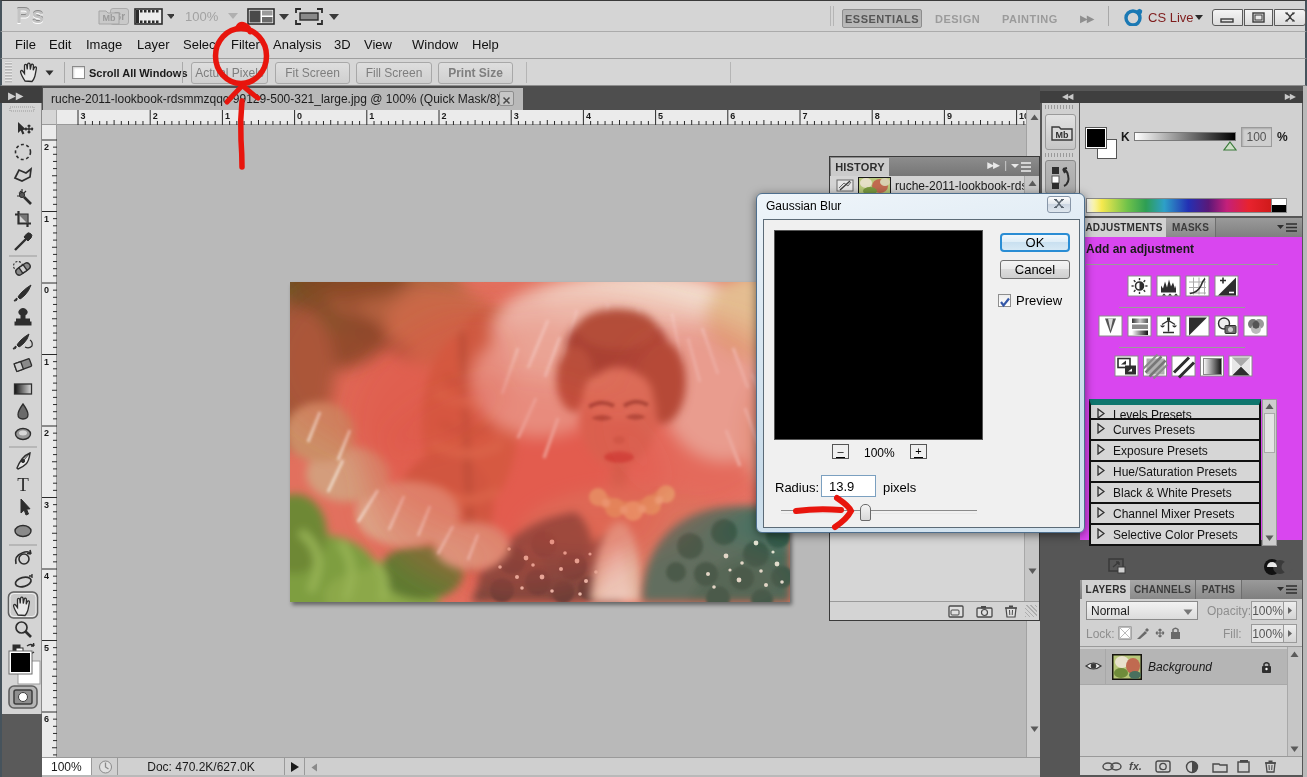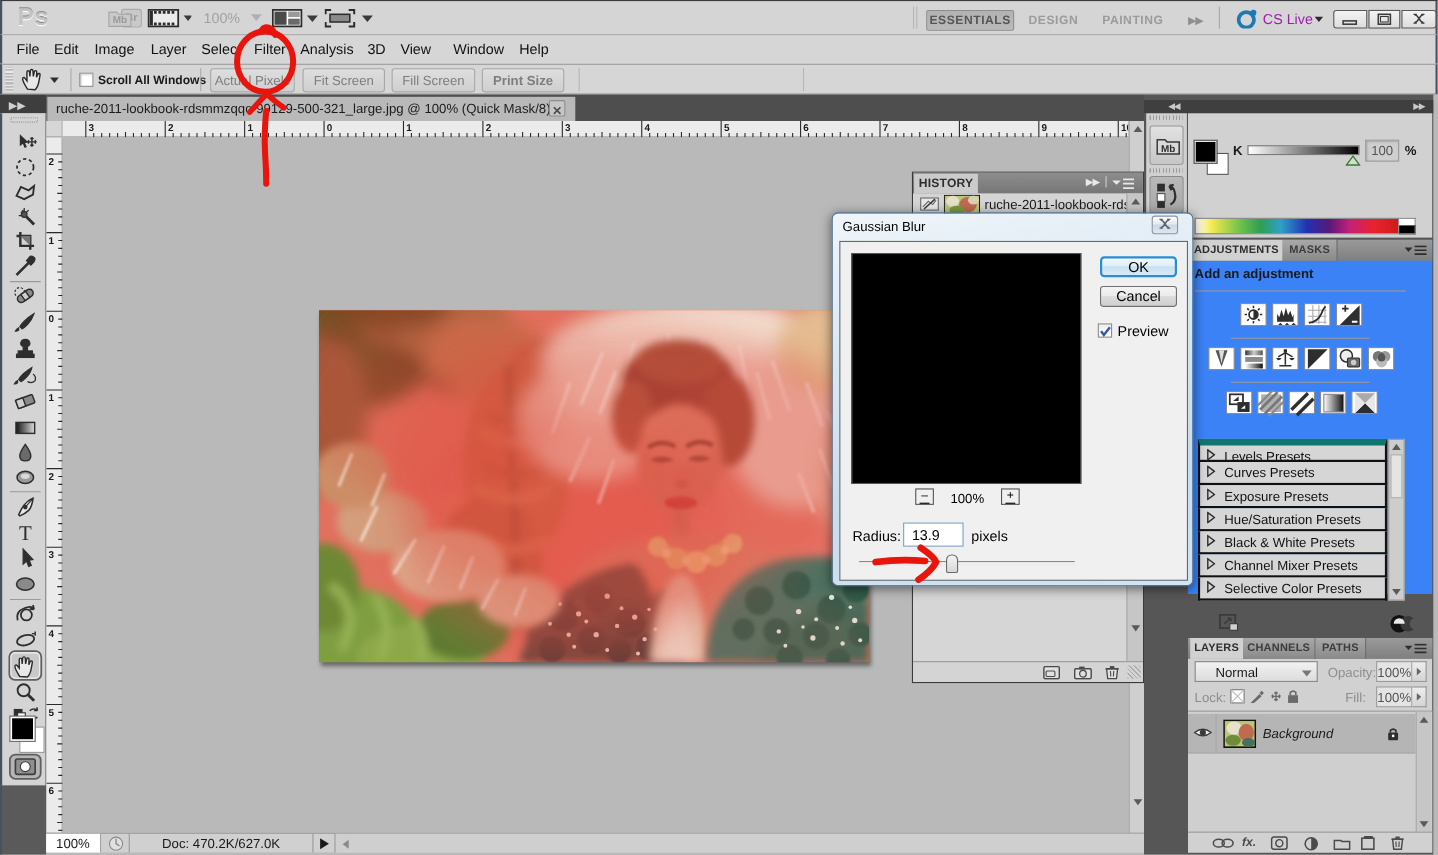--- a/index.html
+++ b/index.html
@@ -40,21 +40,21 @@
 #dockstrip { left:1040px; top:86px; width:263px; height:691px; background:#565656; }
 #dockhdr { left:1040px; top:91px; width:263px; height:12px; background:#3f3f3f; }
 #minidock { left:1042px; top:103px; width:37px; height:92px; background:#d0d0d0; }
 
 .panel-tabs { position:absolute; height:19px; background:linear-gradient(#9a9a9a,#7f7f7f); }
 .ptab { position:absolute; top:0; height:19px; font-size:10px; font-weight:bold; color:#2e2e2e; text-align:center; line-height:19px; letter-spacing:0.2px; }
 .ptab.active { background:#d1d1d1; }
 .ptab.inactive { color:#3c3c3c; background:linear-gradient(#a8a8a8,#8a8a8a); border-right:1px solid #6e6e6e; }
 
 #colorpanel { left:1080px; top:103px; width:222px; height:113px; background:#d1d1d1; }
-#adjpanel { left:1080px; top:218px; width:222px; height:322px; background:#3b82f6; }
+#adjpanel { left:1080px; top:218px; width:222px; height:322px; background:#d946ef; }
 #layerspanel { left:1080px; top:580px; width:222px; height:195px; background:#d1d1d1; }
 
 .presetrow { position:absolute; left:0; width:172px; height:21px; border:2px solid #111; border-top:none; background:#d6d6d6; font-size:12px; color:#111; line-height:17px; }
 
 
 #history { left:829px; top:156px; width:211px; height:465px; background:#d6d6d6; border:1px solid #3a3a3a; }
 
 
 #dialog { left:756px; top:193px; width:329px; height:340px; background:linear-gradient(170deg,#eff5fa,#dce9f3 30%,#c9dcea 70%,#d4e4f0); border:1px solid #4e6f8e; border-radius:6px; box-shadow:0 2px 10px rgba(0,0,0,0.5); }
 #dlgclient { position:absolute; left:6px; top:25px; width:317px; height:309px; background:#f0f0f0; border:1px solid #5c6b77; }
@@ -109,21 +109,21 @@
   <span style="position:absolute;left:840px;top:8px;width:80px;height:19px;background:linear-gradient(#b2b2b2,#bababa);border:1px solid #8d8d8d;border-radius:2px;font-size:11px;font-weight:bold;color:#565656;text-align:center;line-height:18px;letter-spacing:0.5px;">ESSENTIALS</span>
   <span style="position:absolute;left:933px;top:12px;font-size:11px;font-weight:bold;color:#9b9b9b;letter-spacing:0.5px;">DESIGN</span>
   <span style="position:absolute;left:1000px;top:12px;font-size:11px;font-weight:bold;color:#9b9b9b;letter-spacing:0.5px;">PAINTING</span>
   <span style="position:absolute;left:1078px;top:12px;font-size:10px;color:#8f8f8f;letter-spacing:-1px;">▶▶</span>
   <span style="position:absolute;left:1106px;top:5px;height:20px;border-left:1px solid #a8a8a8;"></span>
   <svg style="position:absolute;left:1122px;top:7px;" width="20" height="18" viewBox="0 0 20 18">
       <circle cx="9" cy="10" r="7" fill="none" stroke="#1b79b4" stroke-width="3.4"></circle>
       <circle cx="15.5" cy="3.5" r="2.6" fill="#1b79b4"></circle>
       <path d="M15.5 0.5 L16.3 2.7 L18.6 2.7 L16.7 4.1 L17.4 6.3 L15.5 5 L13.6 6.3 L14.3 4.1 L12.4 2.7 L14.7 2.7 Z" fill="#1b79b4"></path>
     </svg>
-  <span style="position:absolute;left:1146px;top:9px;font-size:13px;color:#a21caf;">CS Live</span>
+  <span style="position:absolute;left:1146px;top:9px;font-size:13px;color:#7f1d1d;">CS Live</span>
   <svg style="position:absolute;left:1193px;top:14px;" width="9" height="6">
       <path d="M0 0 L8 0 L4 5 Z" fill="#2a2a2a"></path>
     </svg>
   <span style="position:absolute;left:1210px;top:8px;width:31px;height:17px;background:linear-gradient(#f4f4f4,#dcdcdc);border:1px solid #5a5a5a;border-radius:3px 0 0 3px;"><svg width="29" height="15">
         <rect x="8" y="9" width="12" height="3" fill="none" stroke="#3a3a3a" stroke-width="1.4"></rect>
       </svg></span>
   <span style="position:absolute;left:1242px;top:8px;width:29px;height:17px;background:linear-gradient(#f4f4f4,#dcdcdc);border:1px solid #5a5a5a;"><svg width="27" height="15">
         <rect x="8" y="3" width="11" height="9" fill="none" stroke="#3a3a3a" stroke-width="1.4"></rect>
         <rect x="10" y="5" width="7" height="5" fill="none" stroke="#3a3a3a" stroke-width="1"></rect>
       </svg></span>
@@ -1098,21 +1098,21 @@
     <div class="ptab inactive" style="left:116px;width:46px;">PATHS</div>
     <svg style="position:absolute;right:5px;top:5px;" width="20" height="11">
         <path d="M0 2 L7 2 L3.5 6 Z" fill="#2e2e2e"></path>
         <g stroke="#2e2e2e" stroke-width="1.5">
           <line x1="9" y1="1" x2="20" y2="1"></line>
           <line x1="9" y1="4.5" x2="20" y2="4.5"></line>
           <line x1="9" y1="8" x2="20" y2="8"></line>
         </g>
       </svg>
   </div>
-  <div style="position:absolute;left:6px;top:21px;width:112px;height:19px;background:linear-gradient(#f2f2f2,#dcdcdc);border:1px solid #8a8a8a;font-size:12px;color:#1a1a1a;padding:2px 0 0 18px;">Normal
+  <div style="position:absolute;left:6px;top:21px;width:112px;height:19px;background:linear-gradient(#f2f2f2,#dcdcdc);border:1px solid #8a8a8a;font-size:12px;color:#1a1a1a;padding:2px 0 0 4px;">Normal
     <svg style="position:absolute;right:4px;top:7px;" width="10" height="7">
         <path d="M0.5 0.5 L9.5 0.5 L5 6 Z" fill="#777"></path>
       </svg>
   </div>
   <span style="position:absolute;left:127px;top:24px;font-size:12px;color:#8e8e8e;">Opacity:</span>
   <div style="position:absolute;left:171px;top:21px;width:33px;height:19px;background:#e4e4e4;border:1px solid #9a9a9a;font-size:12px;color:#555;text-align:center;line-height:18px;">100%</div>
   <div style="position:absolute;left:204px;top:21px;width:13px;height:19px;background:linear-gradient(#eee,#d4d4d4);border:1px solid #9a9a9a;border-left:none;"><svg width="11" height="17">
         <path d="M4 5 L8 8.5 L4 12 Z" fill="#666"></path>
       </svg></div>
   <span style="position:absolute;left:6px;top:47px;font-size:12px;color:#8e8e8e;">Lock:</span>

